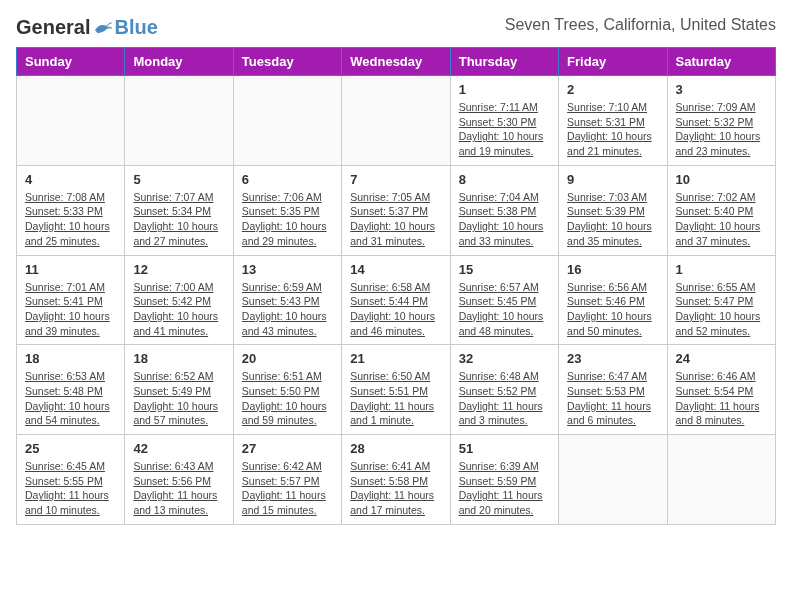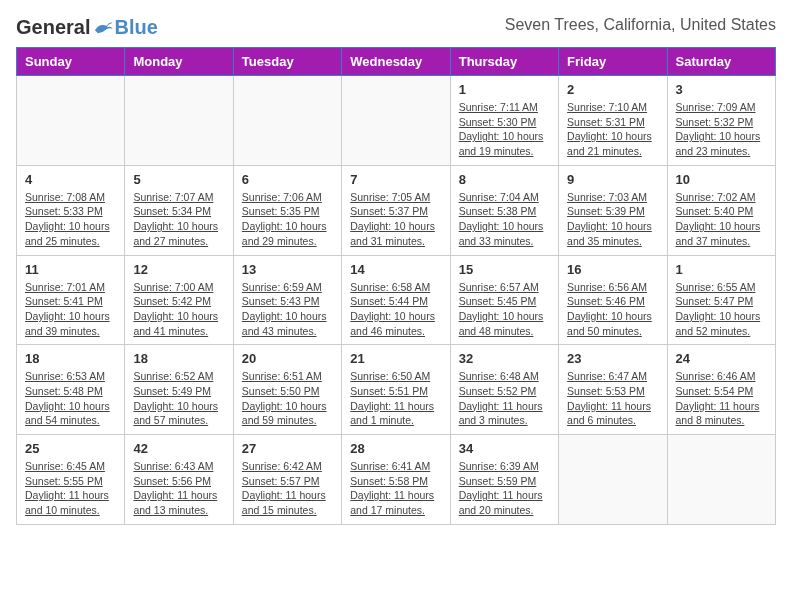--- a/index.html
+++ b/index.html
@@ -244,20 +244,20 @@
         </td>
         <td>
           <span class="day-number">27</span>
           <div class="day-info">Sunrise: 6:42 AM<br>Sunset: 5:57 PM<br>Daylight: 11 hours<br>and 15 minutes.</div>
         </td>
         <td>
           <span class="day-number">28</span>
           <div class="day-info">Sunrise: 6:41 AM<br>Sunset: 5:58 PM<br>Daylight: 11 hours<br>and 17 minutes.</div>
         </td>
         <td>
-          <span class="day-number">34</span>
+          <span class="day-number">51</span>
           <div class="day-info">Sunrise: 6:39 AM<br>Sunset: 5:59 PM<br>Daylight: 11 hours<br>and 20 minutes.</div>
         </td>
         <td class="empty"></td>
         <td class="empty"></td>
       </tr>
     </tbody>
 </table>
 
 </body></html>

